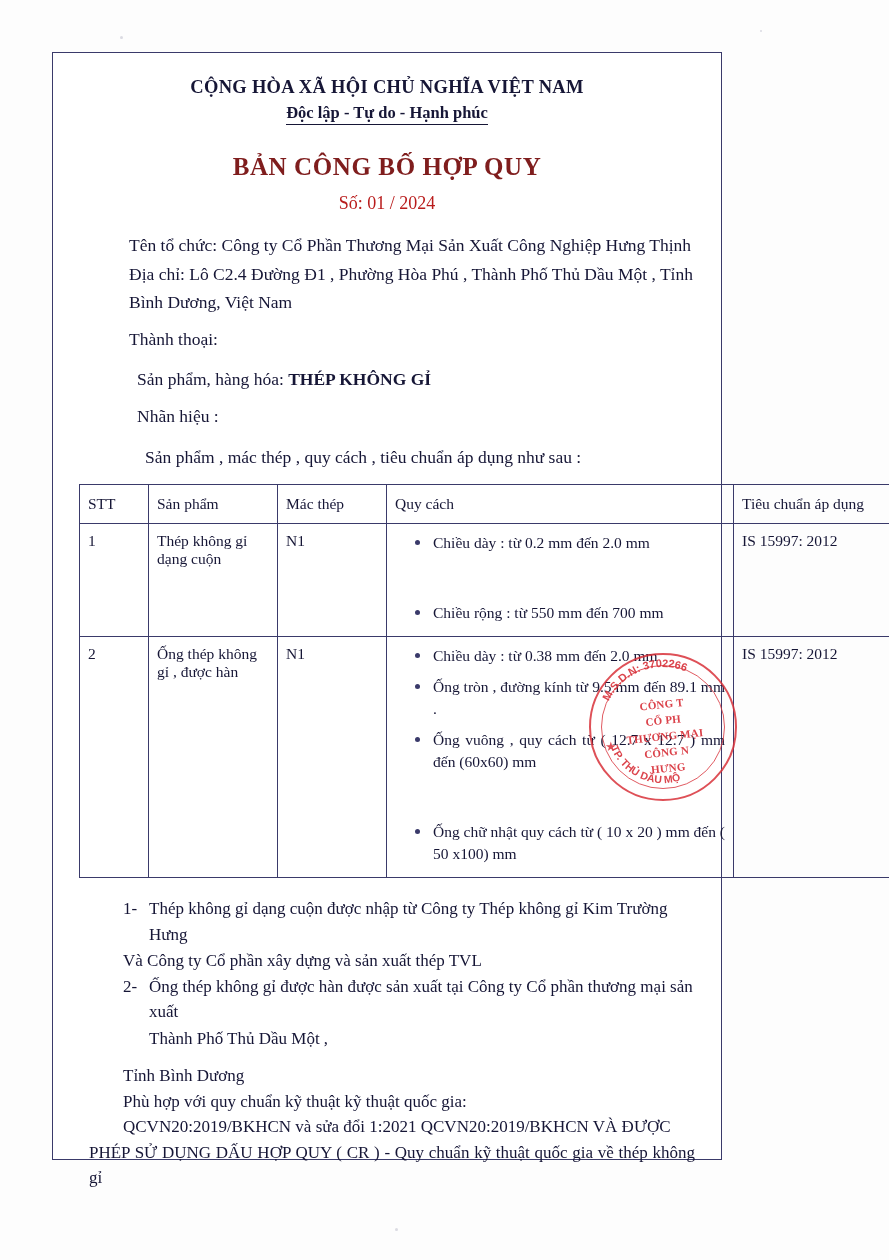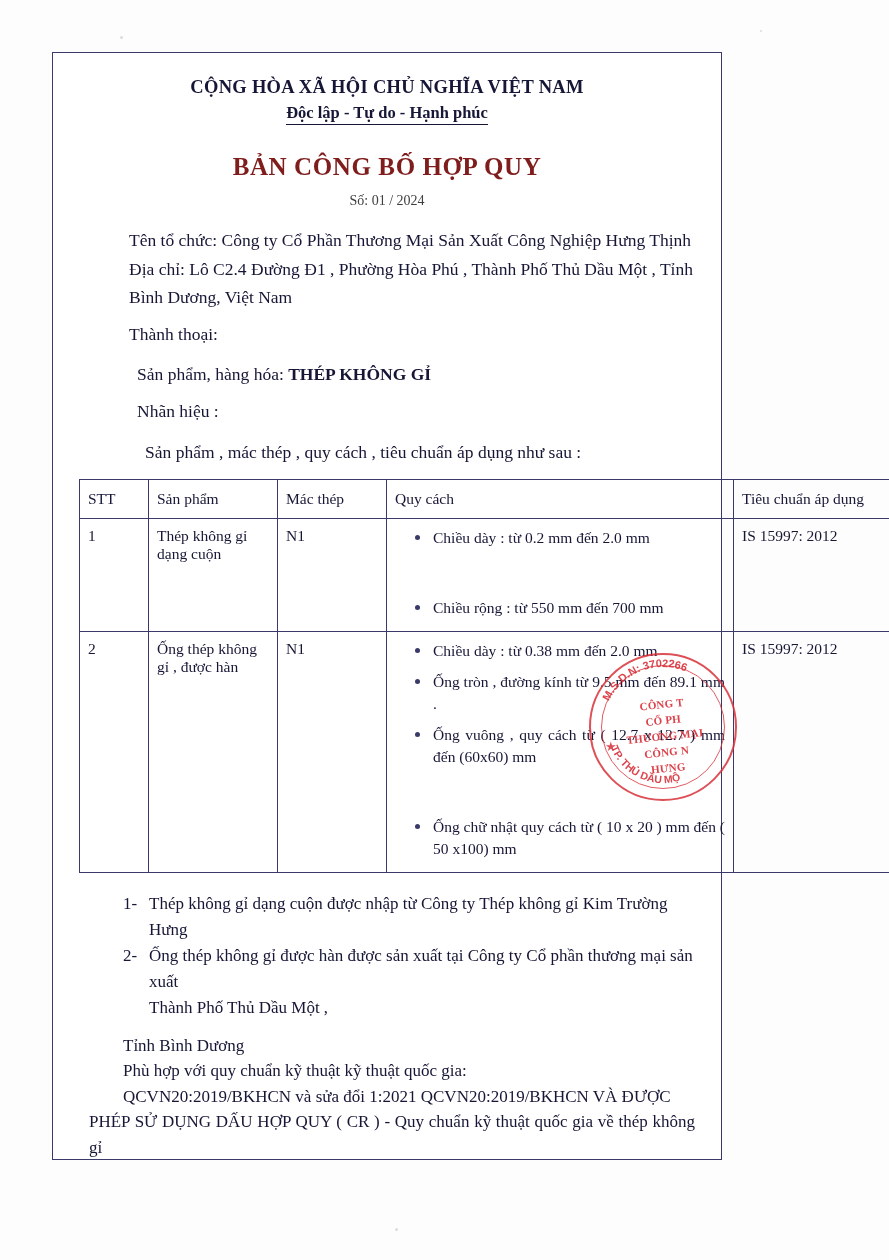--- a/index.html
+++ b/index.html
@@ -64,23 +64,23 @@
     padding-bottom: 1px;
   }
   .title {
     font-weight: bold;
     font-size: 25px;
     letter-spacing: 0.6px;
     margin-top: 28px;
     color: #7f1d1d;
   }
   .subtitle {
-    font-size: 14px;
+    font-size: 18px;
     margin-top: 12px;
-    color: #404040;
+    color: #b91c1c;
   }
 
   .body-block {
     margin-top: 18px;
     font-size: 17.5px;
     line-height: 1.52;
     color: #161636;
   }
   .line { margin: 0 0 2px 0; }
   .indent-1 { padding-left: 50px; }
@@ -302,20 +302,21 @@
             <td>IS 15997: 2012</td>
           </tr>
         </tbody>
       </table>
 
       <div class="notes">
         <div class="note-row">
           <div class="note-num">1-</div>
           <div class="note-txt">Thép không gỉ dạng cuộn được nhập từ Công ty Thép không gỉ Kim Trường Hưng</div>
         </div>
+        <div class="note-cont">Và Công ty Cổ phần xây dựng và sản xuất thép TVL</div>
 
         <div class="note-row">
           <div class="note-num">2-</div>
           <div class="note-txt">Ống thép không gỉ được hàn được sản xuất tại Công ty Cổ phần thương mại sản xuất</div>
         </div>
         <div class="note-cont2">Thành Phố Thủ Dầu Một ,</div>
       </div>
 
       <div class="footer-block">
         <div class="footer-line">Tỉnh Bình Dương</div>

